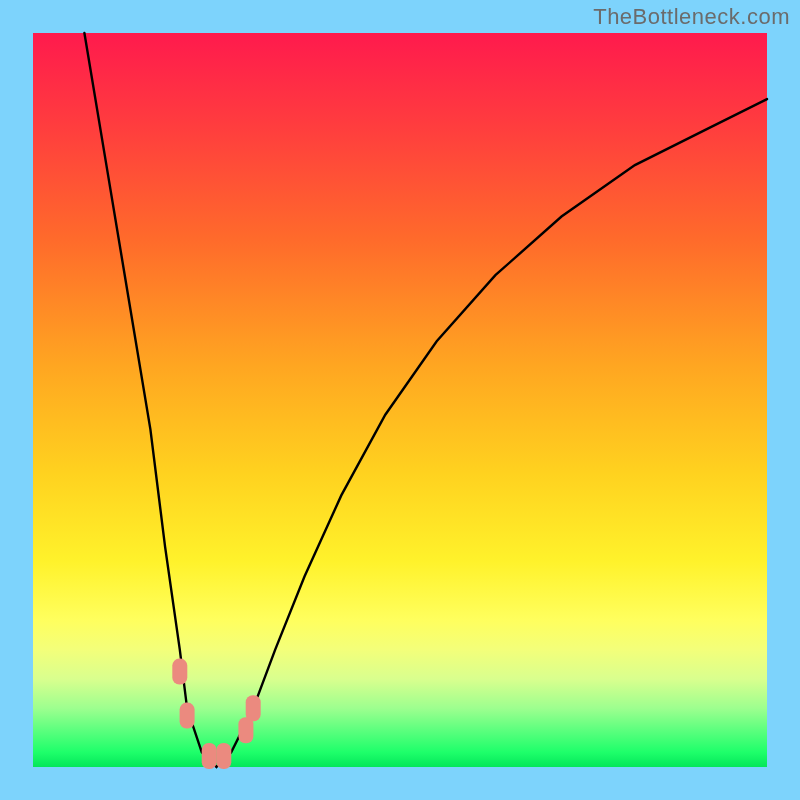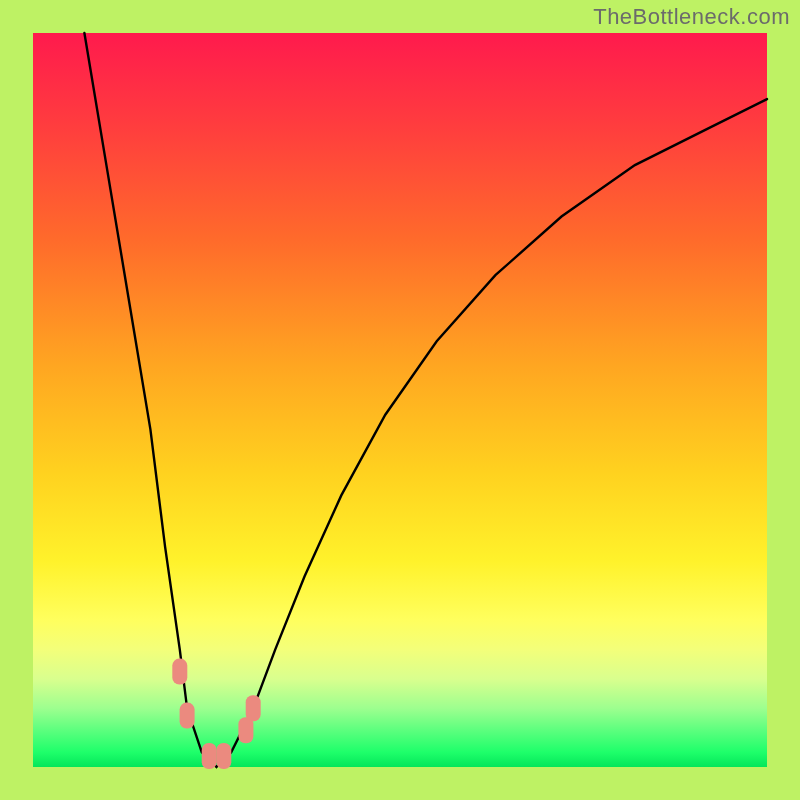--- a/index.html
+++ b/index.html
@@ -10,21 +10,21 @@
     background: #000;
     overflow: hidden;
     font-family: Arial, Helvetica, sans-serif;
   }
   .frame {
     position: absolute;
     left: 0;
     top: 0;
     width: 800px;
     height: 800px;
-    background: #bef264;
+    background: #7dd3fc;
   }
   .plot-area {
     position: absolute;
     left: 33px;
     top: 33px;
     width: 734px;
     height: 734px;
     
     background: linear-gradient(
       to bottom,

